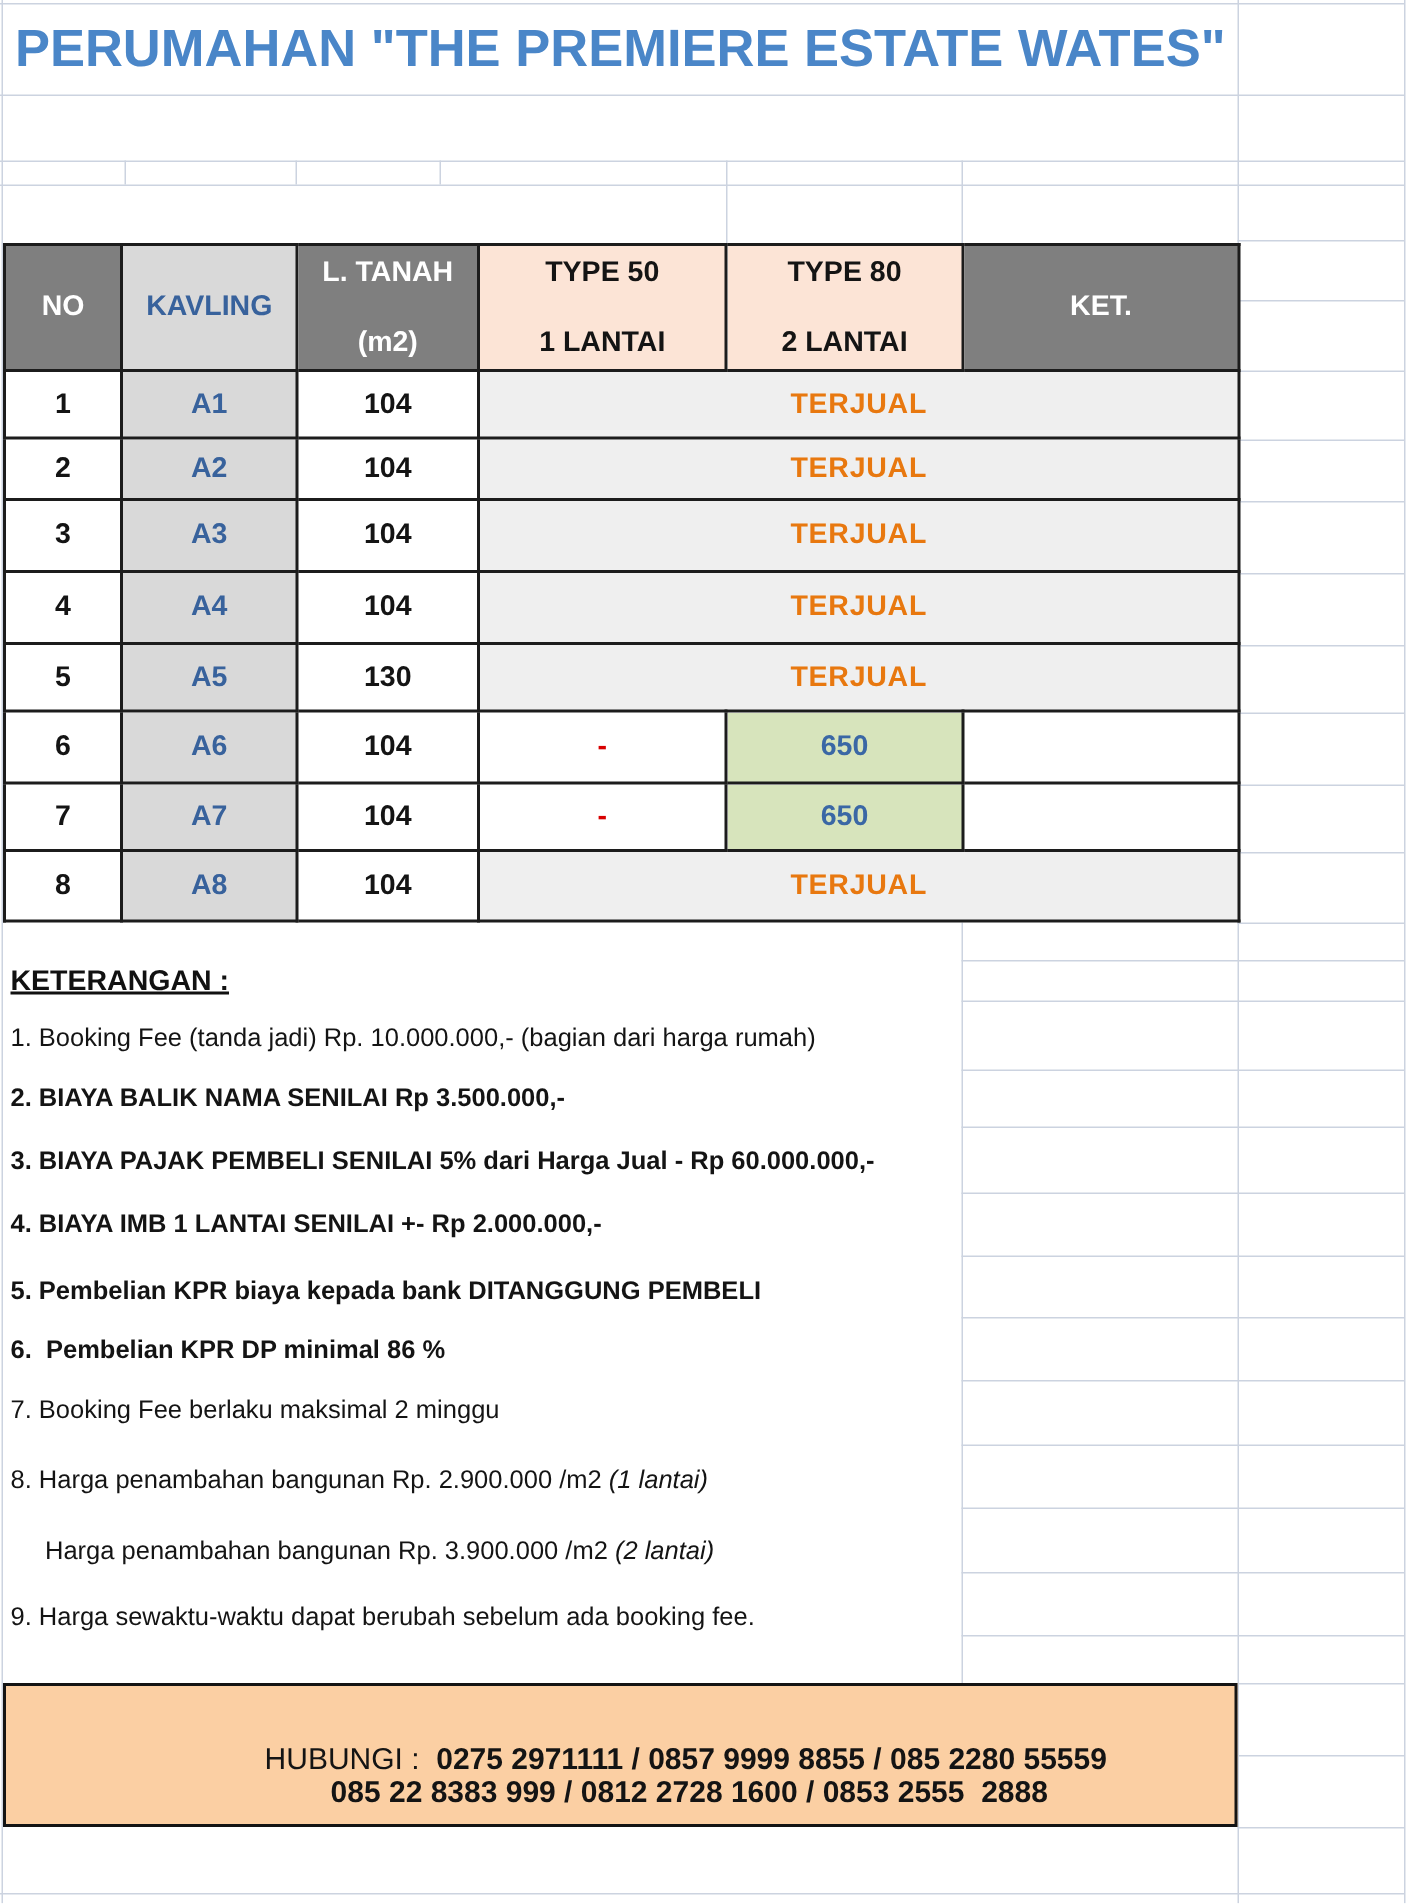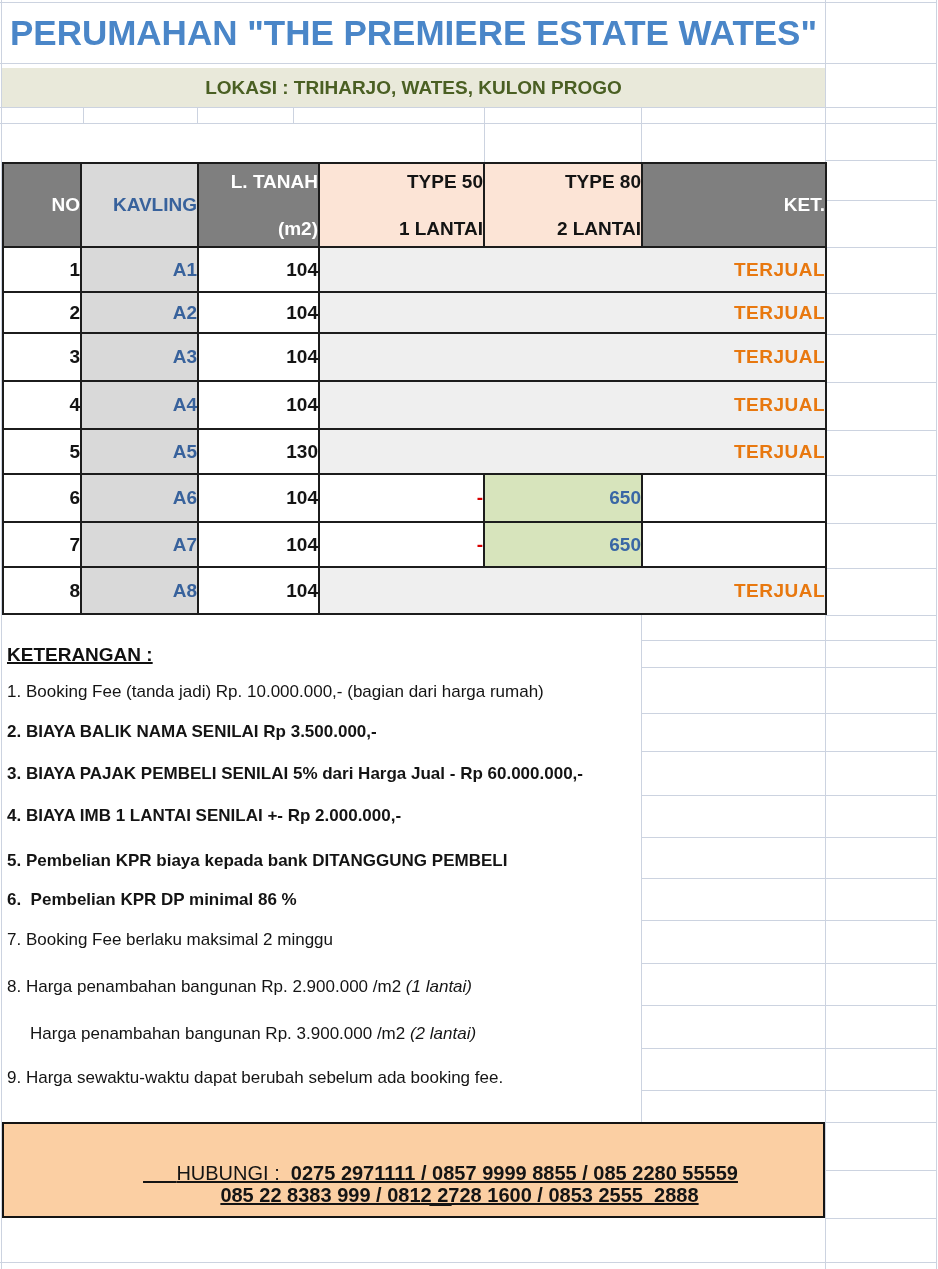--- a/index.html
+++ b/index.html
@@ -17,21 +17,21 @@
   .location-row { position:absolute; left:2px; top:68px; width:823px; height:39px;
                   background:var(--location-bg); display:flex; align-items:center; justify-content:center; }
   .location { color:var(--location-green); font-weight:bold; font-size:19px; white-space:pre; }
 
   .cluster { position:absolute; left:7px; top:119px; color:var(--cluster-green);
              font-family:"Liberation Serif","DejaVu Serif",serif; font-weight:bold; font-style:italic;
              font-size:29px; letter-spacing:1px; white-space:pre; }
 
   table.main-table { position:absolute; left:2px; top:162px; width:823px;
                      border-collapse:collapse; table-layout:fixed; }
-  table.main-table td { border:2px solid #1c1c1c; text-align:right; vertical-align:middle;
+  table.main-table td { border:2px solid #1c1c1c; text-align:center; vertical-align:middle;
                         font-weight:bold; font-size:19px; padding:0; overflow:hidden; }
   td.th-dark  { background:var(--header-dark-gray); color:#ffffff; }
   td.th-gray  { background:var(--header-light-gray); color:var(--kavling-blue); }
   td.th-peach { background:var(--header-peach); color:#141414; }
   .two-line div + div { margin-top:25px; }
   td.cell-white { background:#ffffff; color:#141414; }
   td.cell-gray  { background:var(--header-light-gray); color:var(--kavling-blue); }
   td.cell-sold  { background:var(--sold-bg); color:var(--sold-orange); letter-spacing:0.5px; }
   td.cell-price { background:var(--price-bg-green); color:var(--price-blue); font-size:20px; }
   td.cell-dash  { background:#ffffff; color:var(--dash-red); }
@@ -39,21 +39,21 @@
   .keterangan { position:absolute; left:7px; top:644px; font-size:19px; font-weight:bold;
                 color:#111; text-decoration:underline; text-decoration-thickness:2px; white-space:pre; }
   .note { position:absolute; left:7px; font-size:17px; color:#141414; white-space:pre; }
   .note.bold { font-weight:bold; }
   .note.indent { left:30px; }
   .note em { font-style:italic; }
 
   .contact { position:absolute; left:2px; top:1122px; width:819px; height:92px;
              background:var(--contact-bg); border:2px solid #141414; box-sizing:content-box; }
   .contact-line { position:absolute; width:100%; text-align:center; font-size:20px; color:#141414;
-                  white-space:pre; box-sizing:border-box;text-decoration:underline; }
+                  white-space:pre; box-sizing:border-box; }
   .contact-line.l1 { top:15px; padding-left:54px; }
   .contact-line.l2 { top:60px; padding-left:92px; font-weight:bold; }
   .contact-line .nums { font-weight:bold; }
 
   .footer-highlight { position:absolute; left:196px; top:1222px; width:629px; height:40px;
                       background:var(--highlight-yellow); display:flex; align-items:center;
                       justify-content:flex-end; padding-right:6px; box-sizing:border-box; }
   .footer-highlight span { font-size:19px; font-weight:bold; color:#111;
                            text-decoration:underline; text-decoration-thickness:2px; white-space:pre; }
 </style>
@@ -102,23 +102,20 @@
       <div class="gridline v" style="left: 641px; top: 107px; height: 55px;"></div>
       <div class="gridline v" style="left: 83px; top: 107px; height: 16px;"></div>
       <div class="gridline v" style="left: 197px; top: 107px; height: 16px;"></div>
       <div class="gridline v" style="left: 293px; top: 107px; height: 16px;"></div>
     </div>
 
   <div class="title-row">
     <span class="title">PERUMAHAN "THE PREMIERE ESTATE WATES"</span>
   </div>
 
-  <div class="location-row">
-    <span class="location">LOKASI : TRIHARJO, WATES, KULON PROGO</span>
-  </div>
 
 
   <table class="main-table">
     <colgroup>
       <col style="width:78px">
         <col style="width:117px">
         <col style="width:121px">
       <col style="width:165px">
         <col style="width:158px">
         <col style="width:184px">

